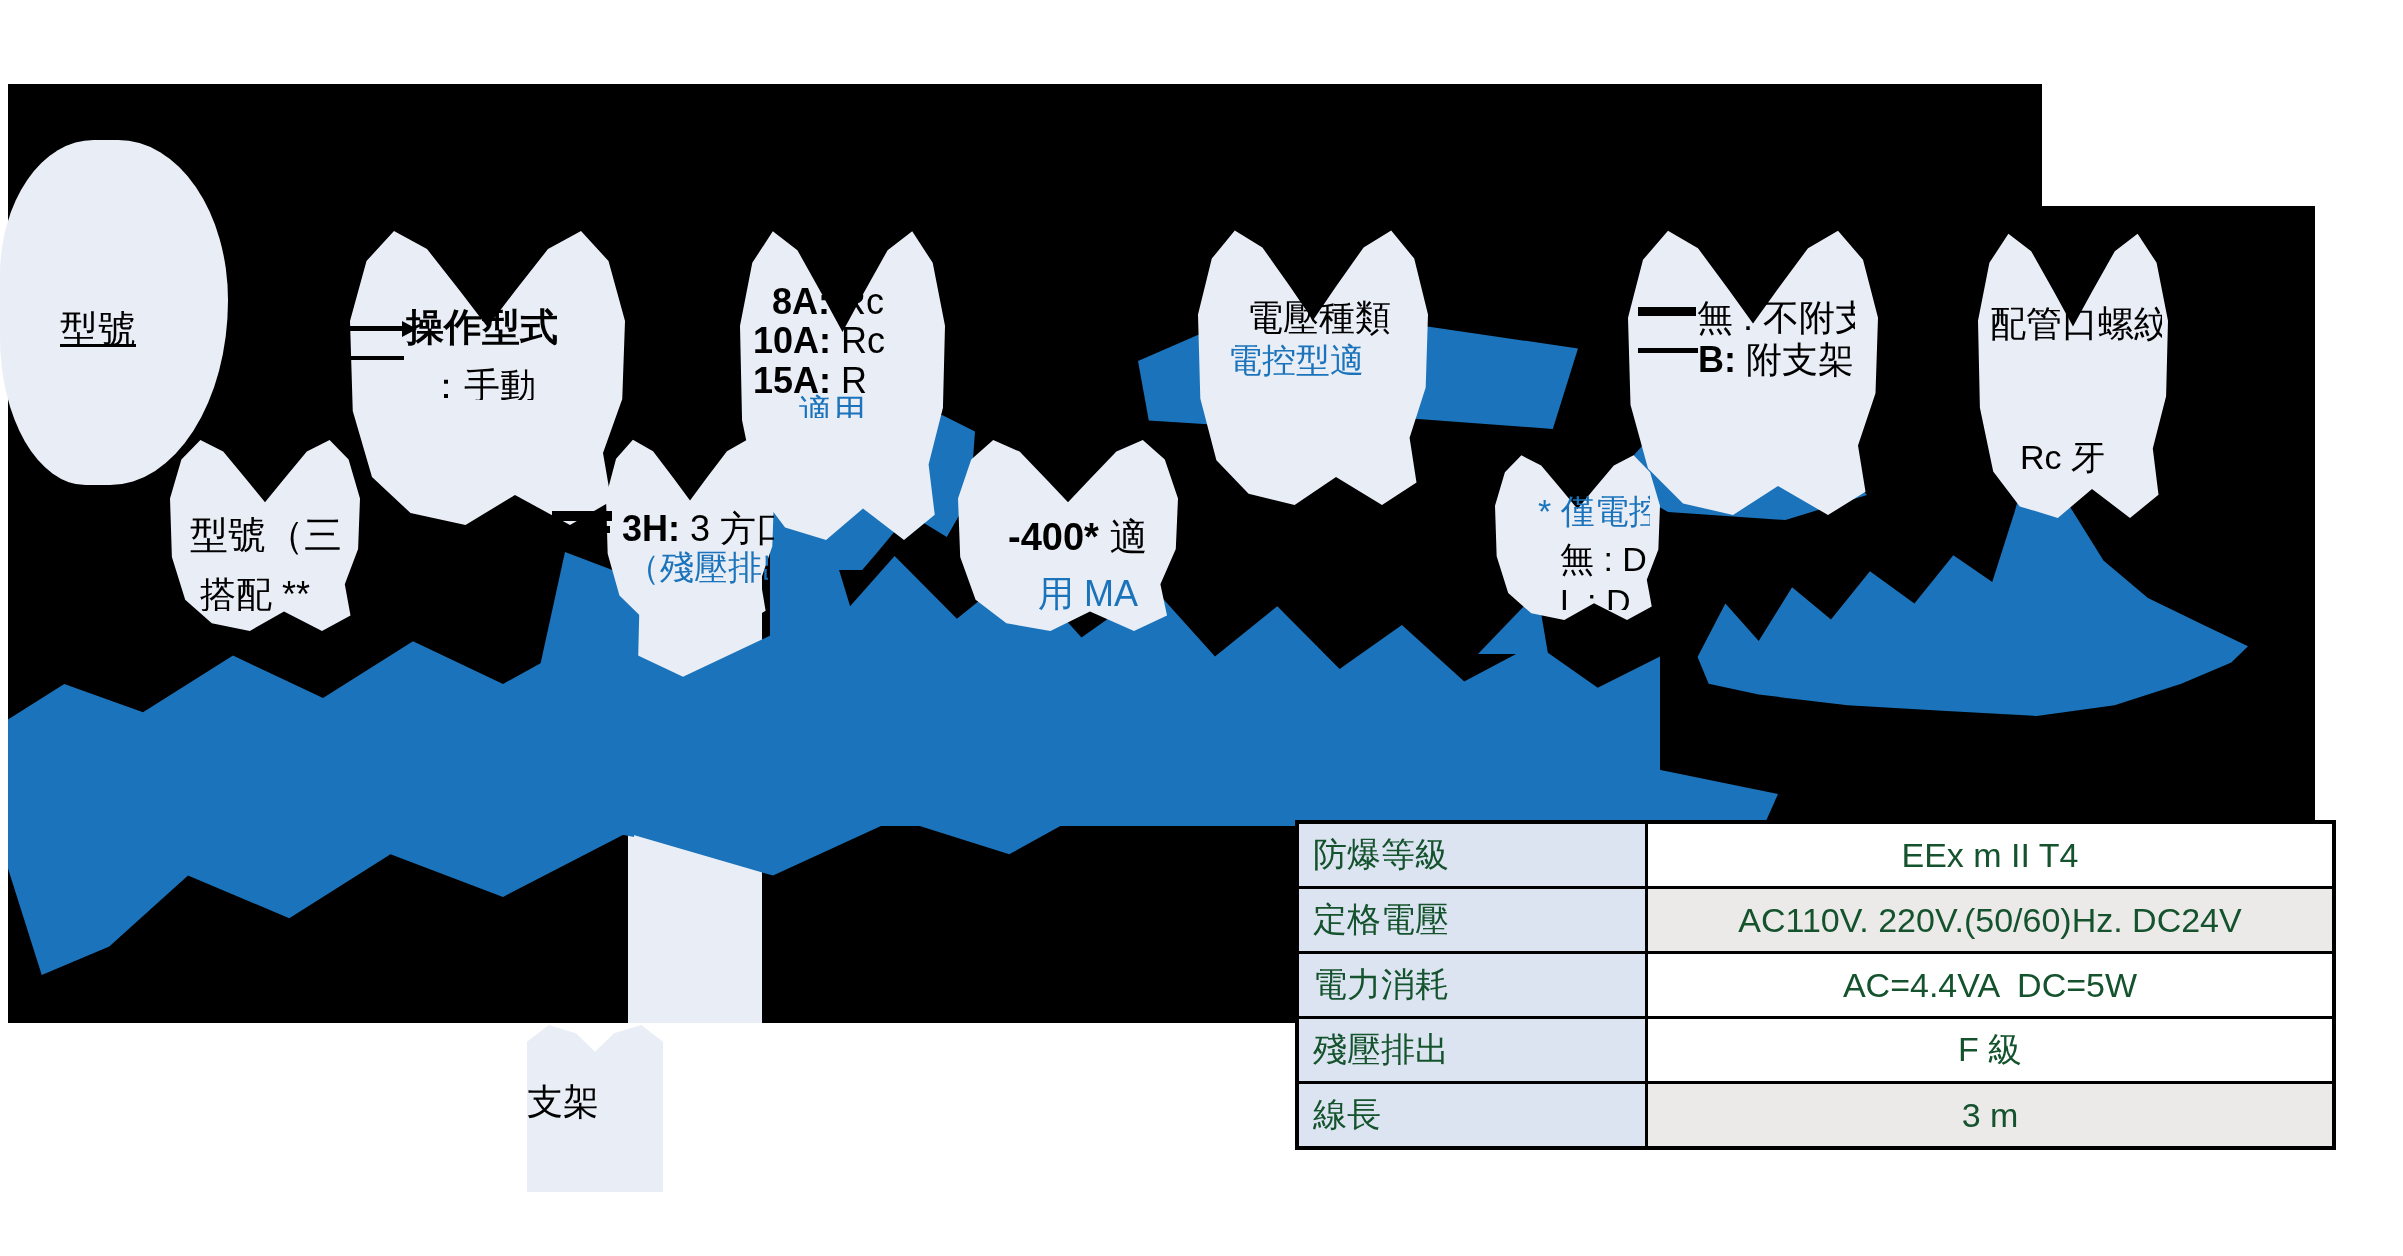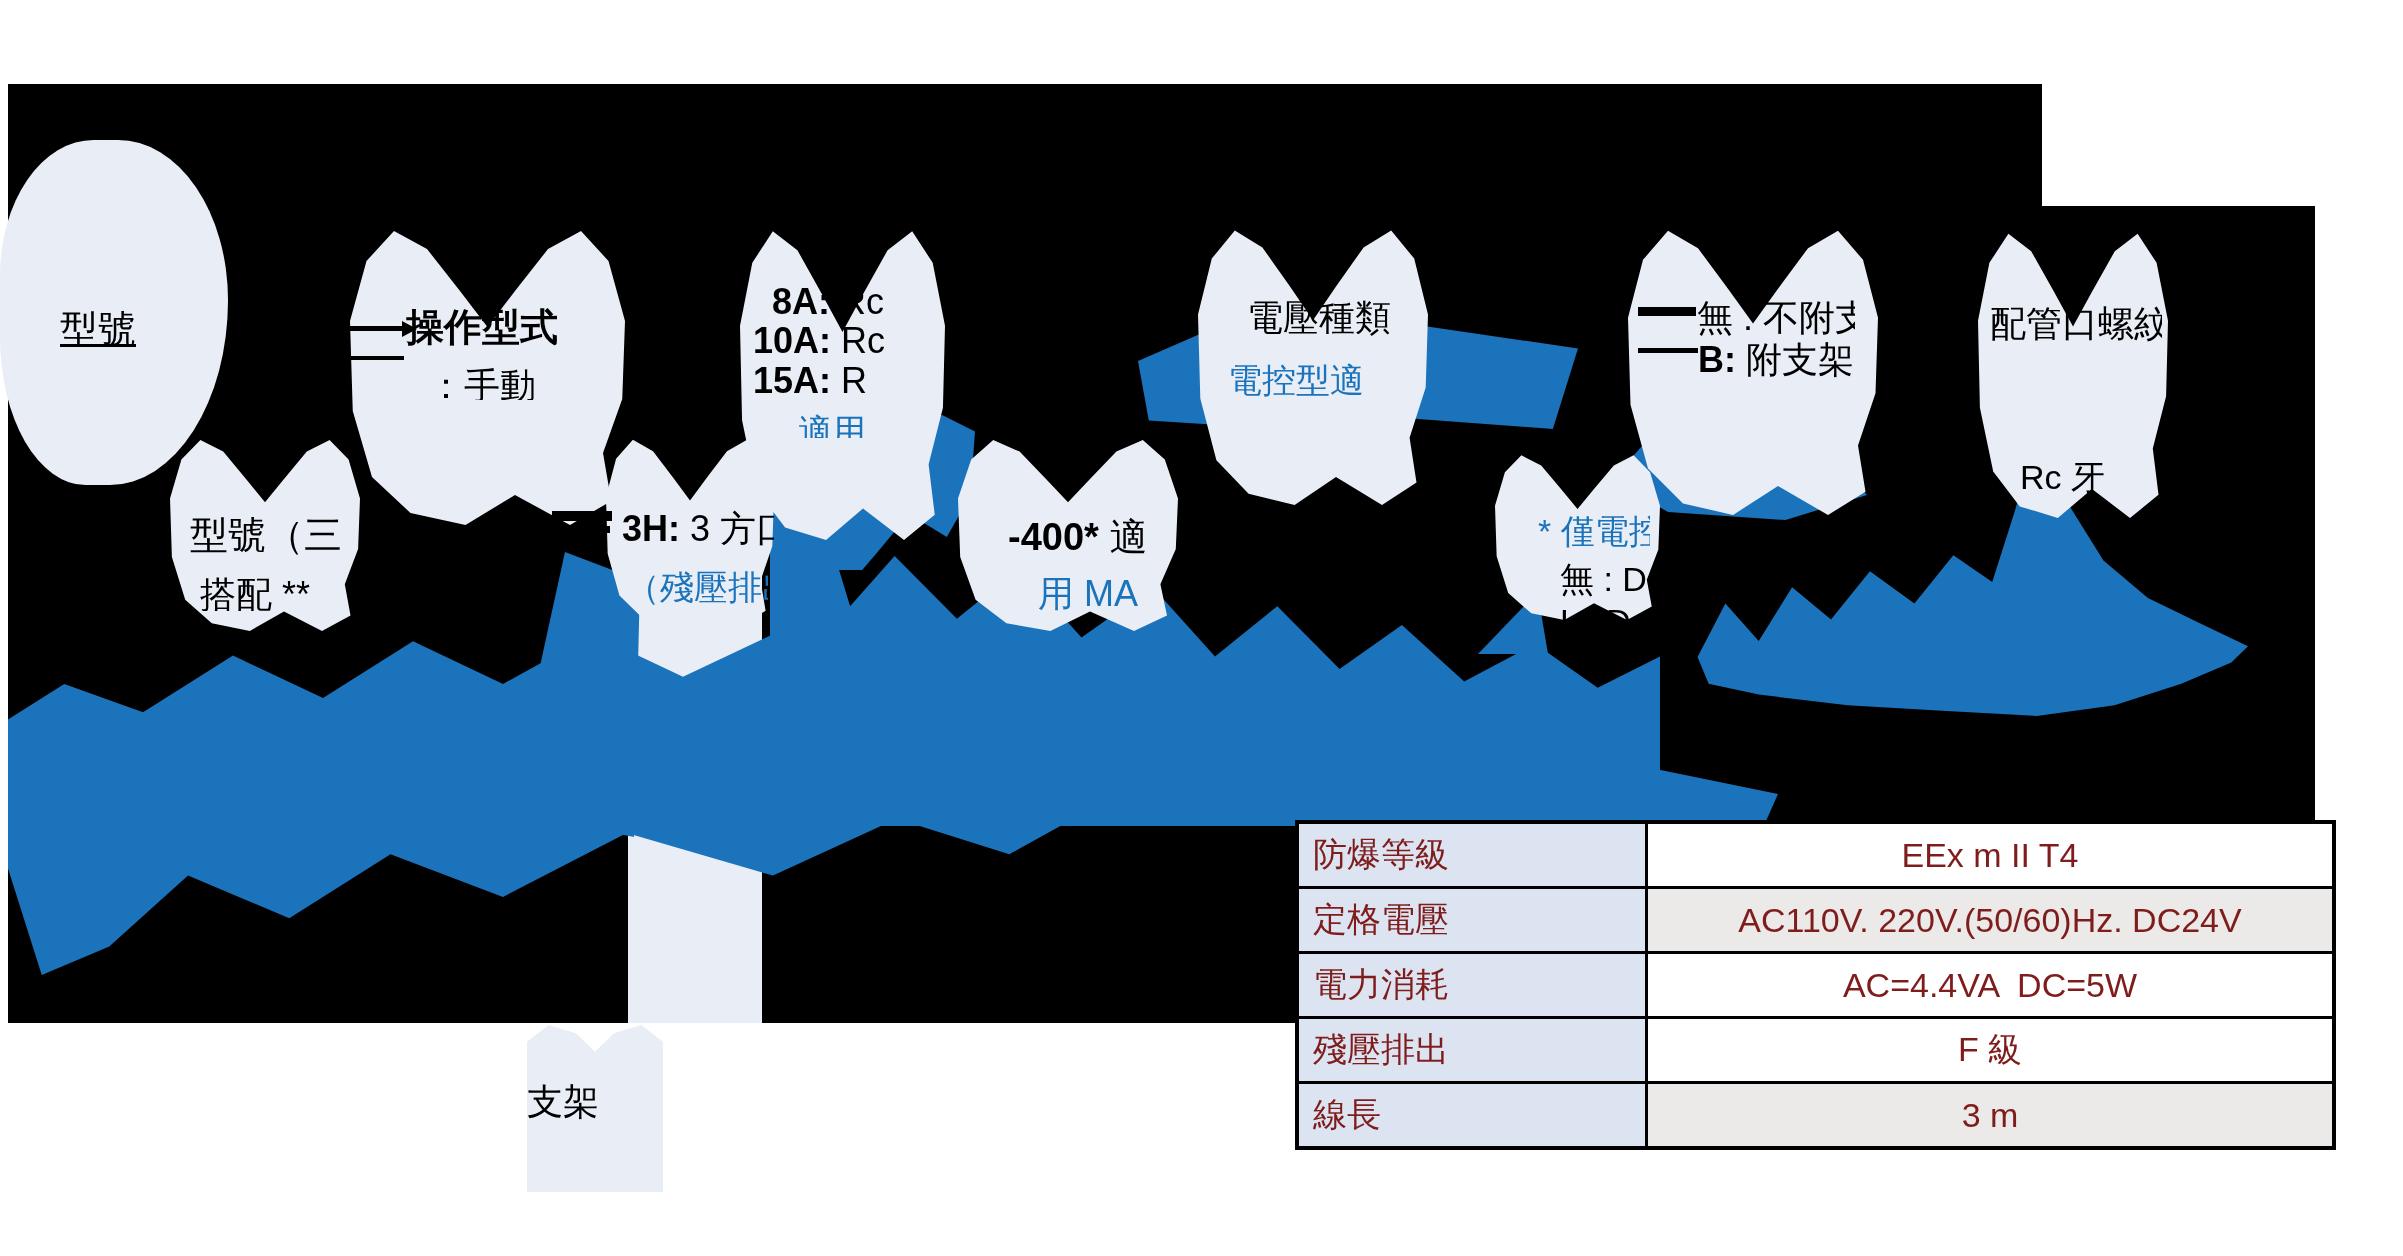--- a/index.html
+++ b/index.html
@@ -10,30 +10,30 @@
   .abs{position:absolute;}
   .black{background:#000;}
   .blob{background:#e9edf6;}
   .cloud{
     clip-path:polygon(0% 32%,6% 12%,16% 2%,28% 8%,40% 22%,50% 34%,60% 22%,72% 8%,84% 2%,94% 12%,100% 32%,99% 58%,92% 76%,95% 92%,80% 100%,60% 90%,42% 100%,22% 96%,8% 84%,1% 62%);
   }
   .roundblob{border-radius:46% 54% 58% 42%/44% 52% 60% 48%;}
   .notchtop{clip-path:polygon(0% 10%,16% 0%,36% 5%,50% 16%,64% 5%,84% 0%,100% 10%,100% 100%,0% 100%);}
   .blue{background:#1b74bb;}
   .txt{position:absolute;color:#000;font-size:36px;line-height:1.12;white-space:nowrap;overflow:hidden;}
-  .txt34{font-size:34px;margin-top:20px;}
+  .txt34{font-size:34px;}
   .txt38{font-size:38px;}
   .bluetxt{color:#1b74bb;}
   .code{font-weight:bold;}
   .frag{overflow:hidden;}
   .lline{position:absolute;background:#000;}
   .arrowr{position:absolute;width:0;height:0;border-top:8px solid transparent;border-bottom:8px solid transparent;border-left:15px solid #000;}
   
   #spec{position:absolute;left:1295px;top:820px;width:1041px;border-collapse:collapse;
-        border:4px solid #000;font-size:34px;color:#7f1d1d;}
+        border:4px solid #000;font-size:34px;color:#14532d;}
   #spec td{border:3px solid #000;height:62px;padding:0 14px;}
   #spec td.lbl{background:#dce4f1;width:318px;text-align:left;}
   #spec td.val{background:#ffffff;text-align:center;white-space:pre;}
   #spec tr.alt td.val{background:#eceae8;}
 </style>
 </head>
 <body>
 
 <div id="canvas">
 

